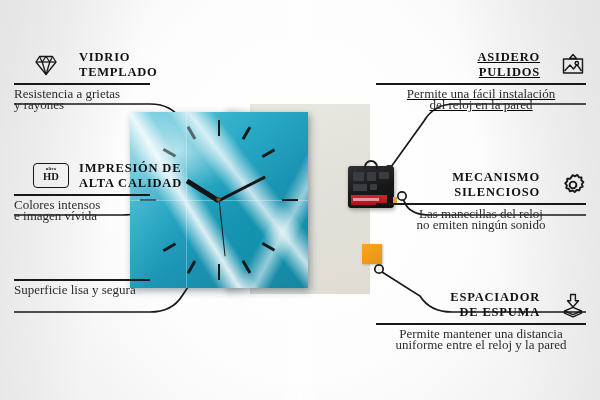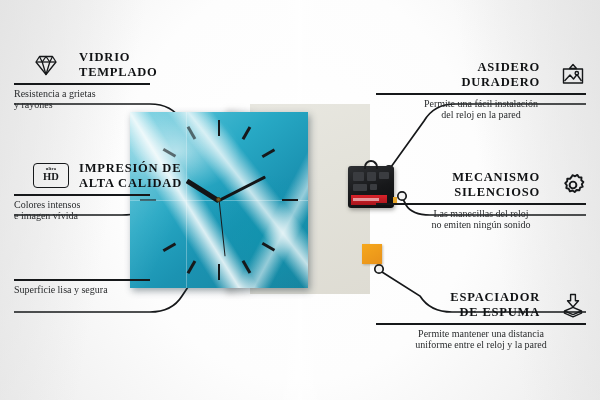--- a/index.html
+++ b/index.html
@@ -119,21 +119,21 @@
     font-size: 12.5px;
     letter-spacing: .8px;
     line-height: 14.5px;
     color: #101214;
   }
   .feat.left  .feat-title { text-align: left; }
   .feat.right .feat-title { text-align: right; }
   .feat-rule { height: 1.5px; background: #16181a; margin-top: 4px; }
   .feat-desc {
     font-family: "Liberation Serif", serif;
-    font-size: 10px;
+    font-size: 13px;
     line-height: 11.4px;
     color: #2a2c2e;
     margin-top: 3.5px;
   }
   .feat.right .feat-desc { text-align: center; }
   .icon { width: 26px; height: 26px; flex: 0 0 26px; display: block; }
   .icon svg { display: block; width: 26px; height: 26px; }
 
   .hd-box {
     width: 36px; height: 25px; border: 1.8px solid #16181a; border-radius: 4px;
@@ -259,25 +259,25 @@
     </div>
   </div>
 
   <div class="feat left" style="left:14px;top:275px;">
     <div class="feat-rule" style="width:136px;"></div>
     <div class="feat-desc">
       <span>Superficie lisa y segura</span>
     </div>
   </div>
 
-  <div class="feat right" style="left:376px;top:60px;">
+  <div class="feat right" style="left:376px;top:50px;text-decoration:underline;">
     <div class="feat-head">
       <span class="feat-title">
         <span>ASIDERO</span><br>
-        <span>DURADERO</span>
+        <span>PULIDOS</span>
       </span>
       <span class="icon">
         <svg viewBox="0 0 26 26">
             <g fill="none" stroke="#16181a" stroke-width="1.4" stroke-linejoin="round">
           <path d="M13 2.5 L9.5 6.5 H16.5 Z"></path>
           <rect x="3.5" y="7" width="19" height="14"></rect>
           <path d="M4.5 19 L10 13 L13.5 17 L17 12.5 L21.5 19"></path>
           <circle cx="16.8" cy="11.2" r="1.7"></circle>
         </g>
           </svg>

